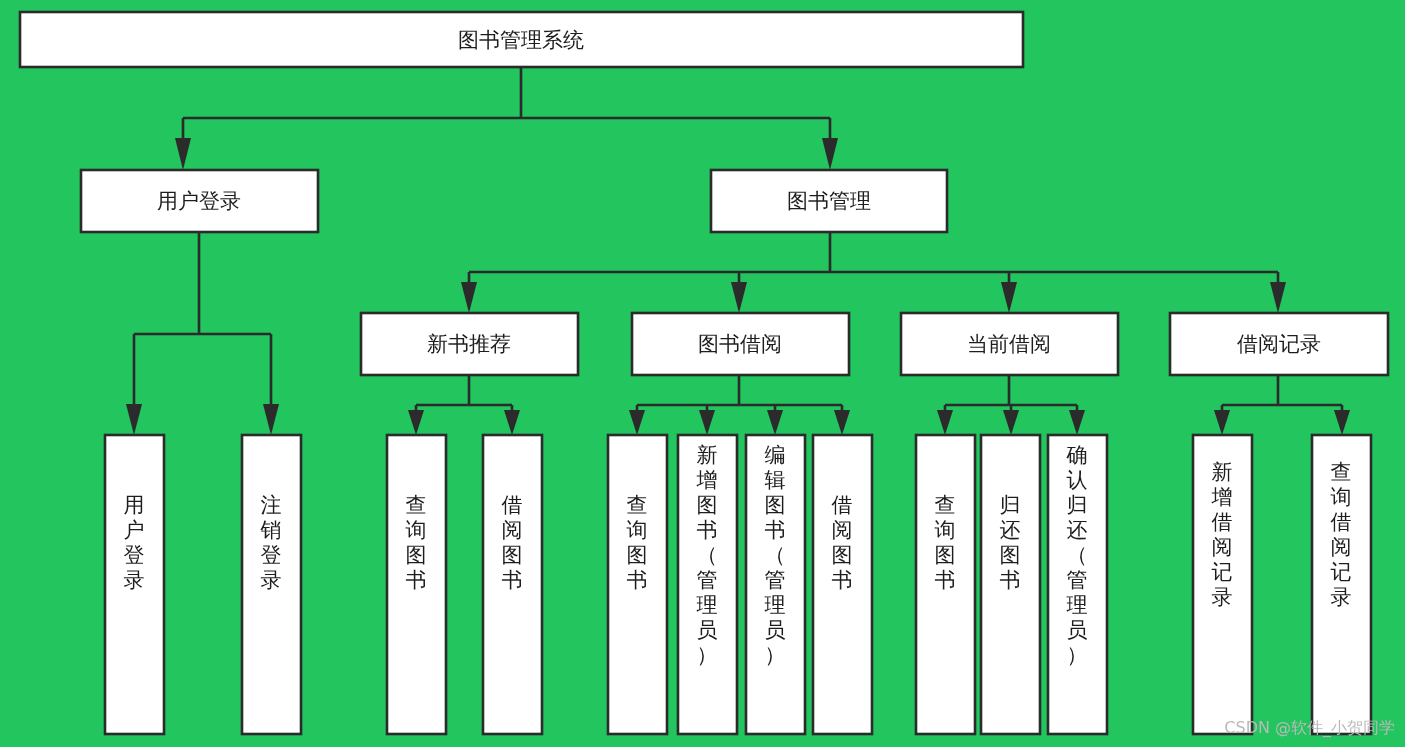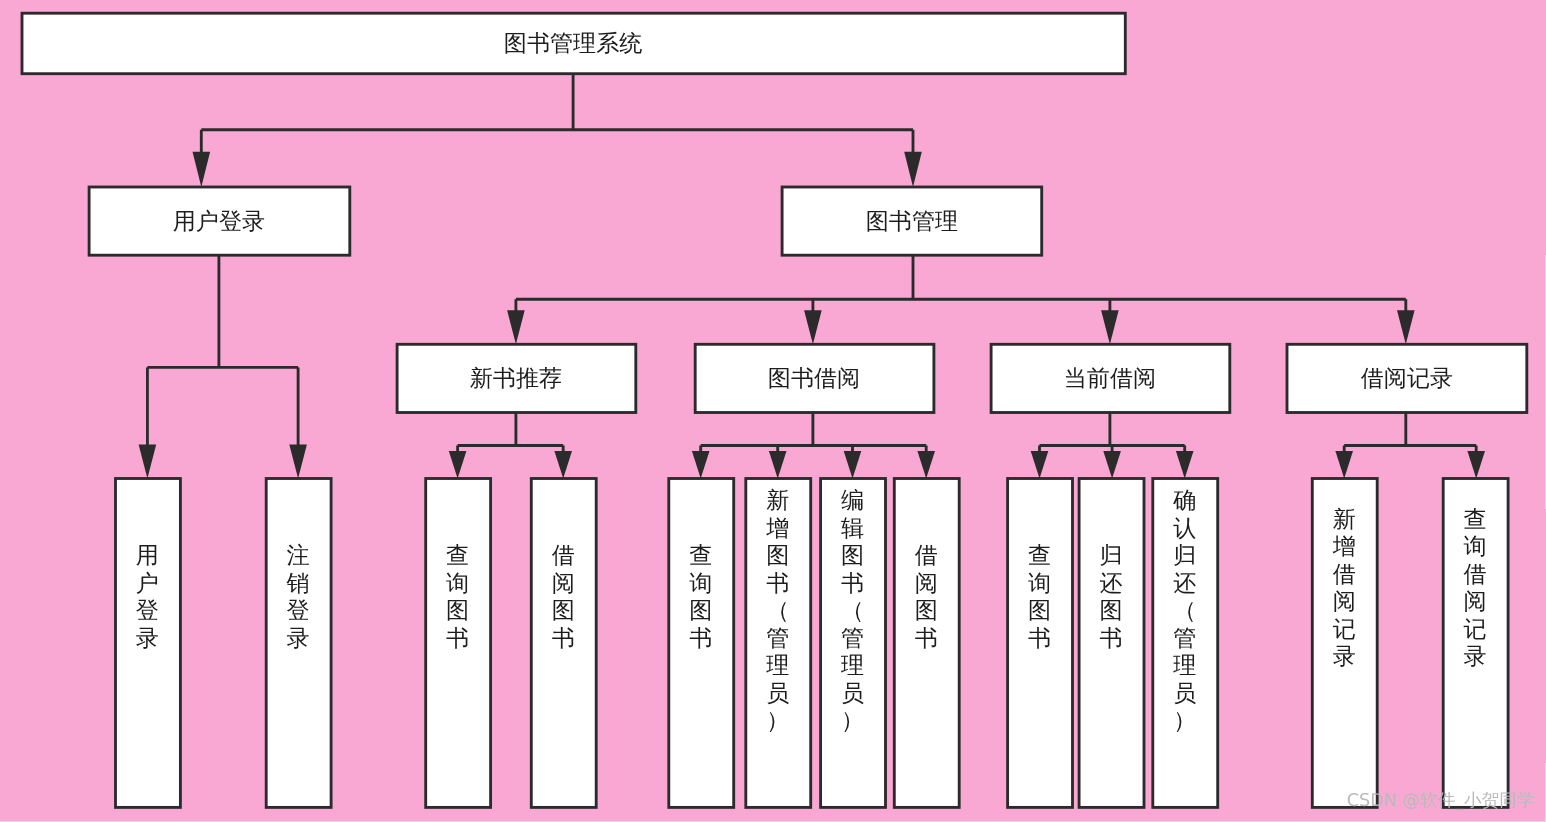--- a/index.html
+++ b/index.html
@@ -8,21 +8,21 @@
     padding: 0;
     background: #ffffff;
   }
   body {
     font-family: "DejaVu Sans", "Liberation Sans", sans-serif;
   }
   #diagram-root {
     position: relative;
     width: 1405px;
     height: 747px;
-    background: #f9a8d4;
+    background: #22c55e;
     overflow: hidden;
   }
   svg.diagram-canvas {
     position: absolute;
     left: 0;
     top: 0;
     width: 1405px;
     height: 747px;
     display: block;
   }

